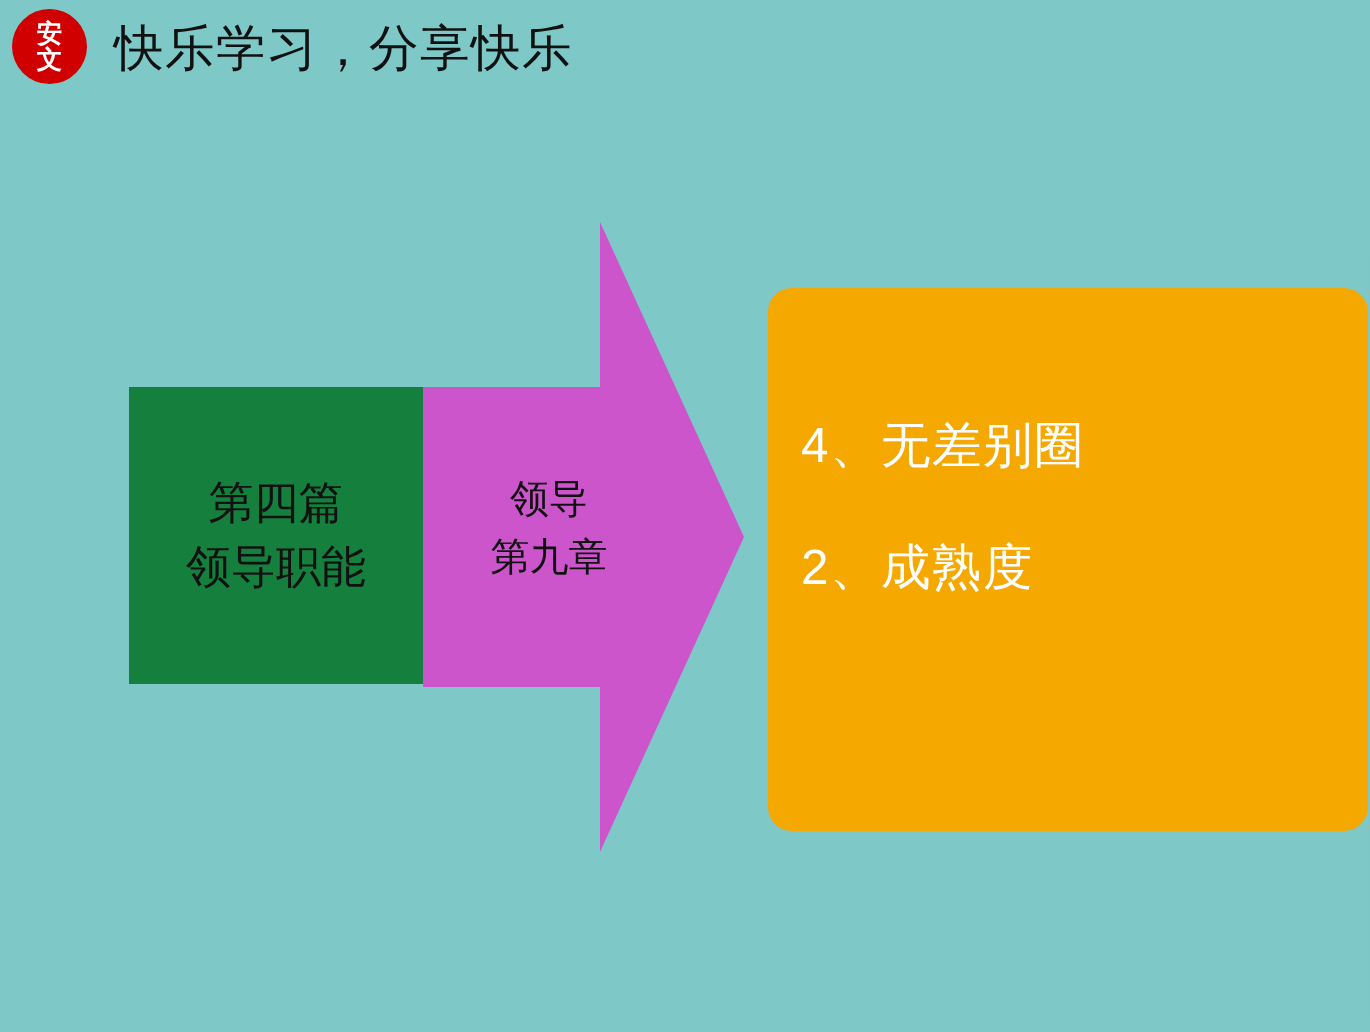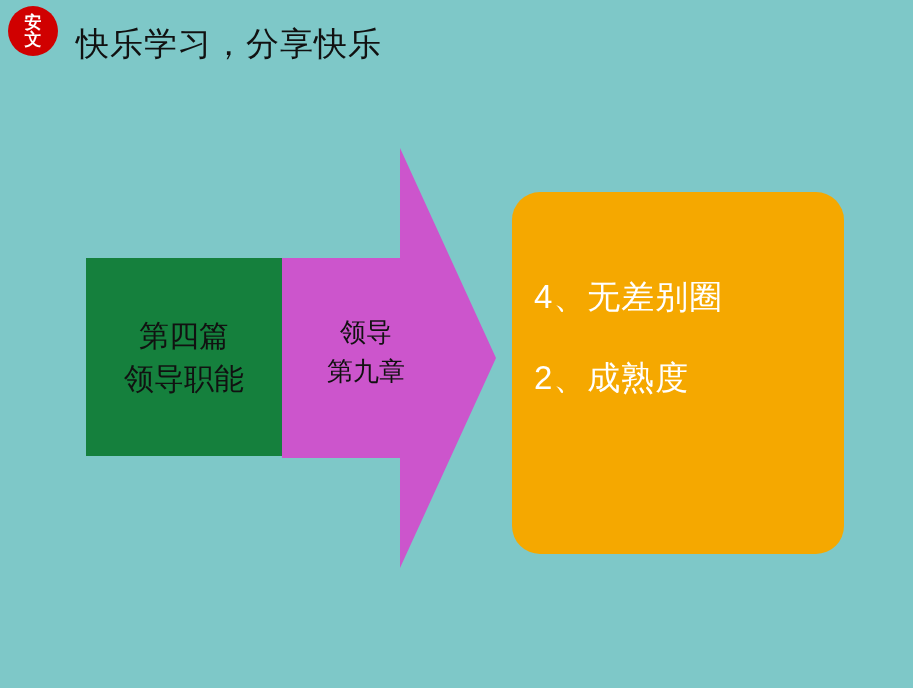--- a/index.html
+++ b/index.html
@@ -40,21 +40,21 @@
     font-family: "Liberation Sans", sans-serif;
     font-weight: bold;
     font-size: 17px;
     z-index: 5;
   }
   .logo-badge span { display: block; }
 
   .title-main {
     position: absolute;
     left: 76px;
-    top: 22px;
+    top: 10px;
     font-size: 33px;
     color: #111111;
     font-family: "Liberation Sans", sans-serif;
     font-weight: normal;
     letter-spacing: 1px;
     white-space: nowrap;
   }
   .title-sub {
     position: absolute;
     left: 26px;
@@ -102,24 +102,24 @@
     color: #111111;
     font-size: 26px;
     line-height: 1.5;
     font-family: "Liberation Serif", serif;
   }
 
   .orange-box {
     position: absolute;
     left: 512px;
     top: 192px;
-    width: 332px;
+    width: 400px;
     height: 362px;
     background: #f5a800;
-    border-radius: 28px;
+    border-radius: 16px;
     box-sizing: border-box;
     padding: 84px 0 0 22px;
     color: #ffffff;
     font-family: "Liberation Sans", sans-serif;
   }
   .orange-line {
     font-size: 33px;
     line-height: 1.3;
     margin-bottom: 38px;
     white-space: nowrap;

